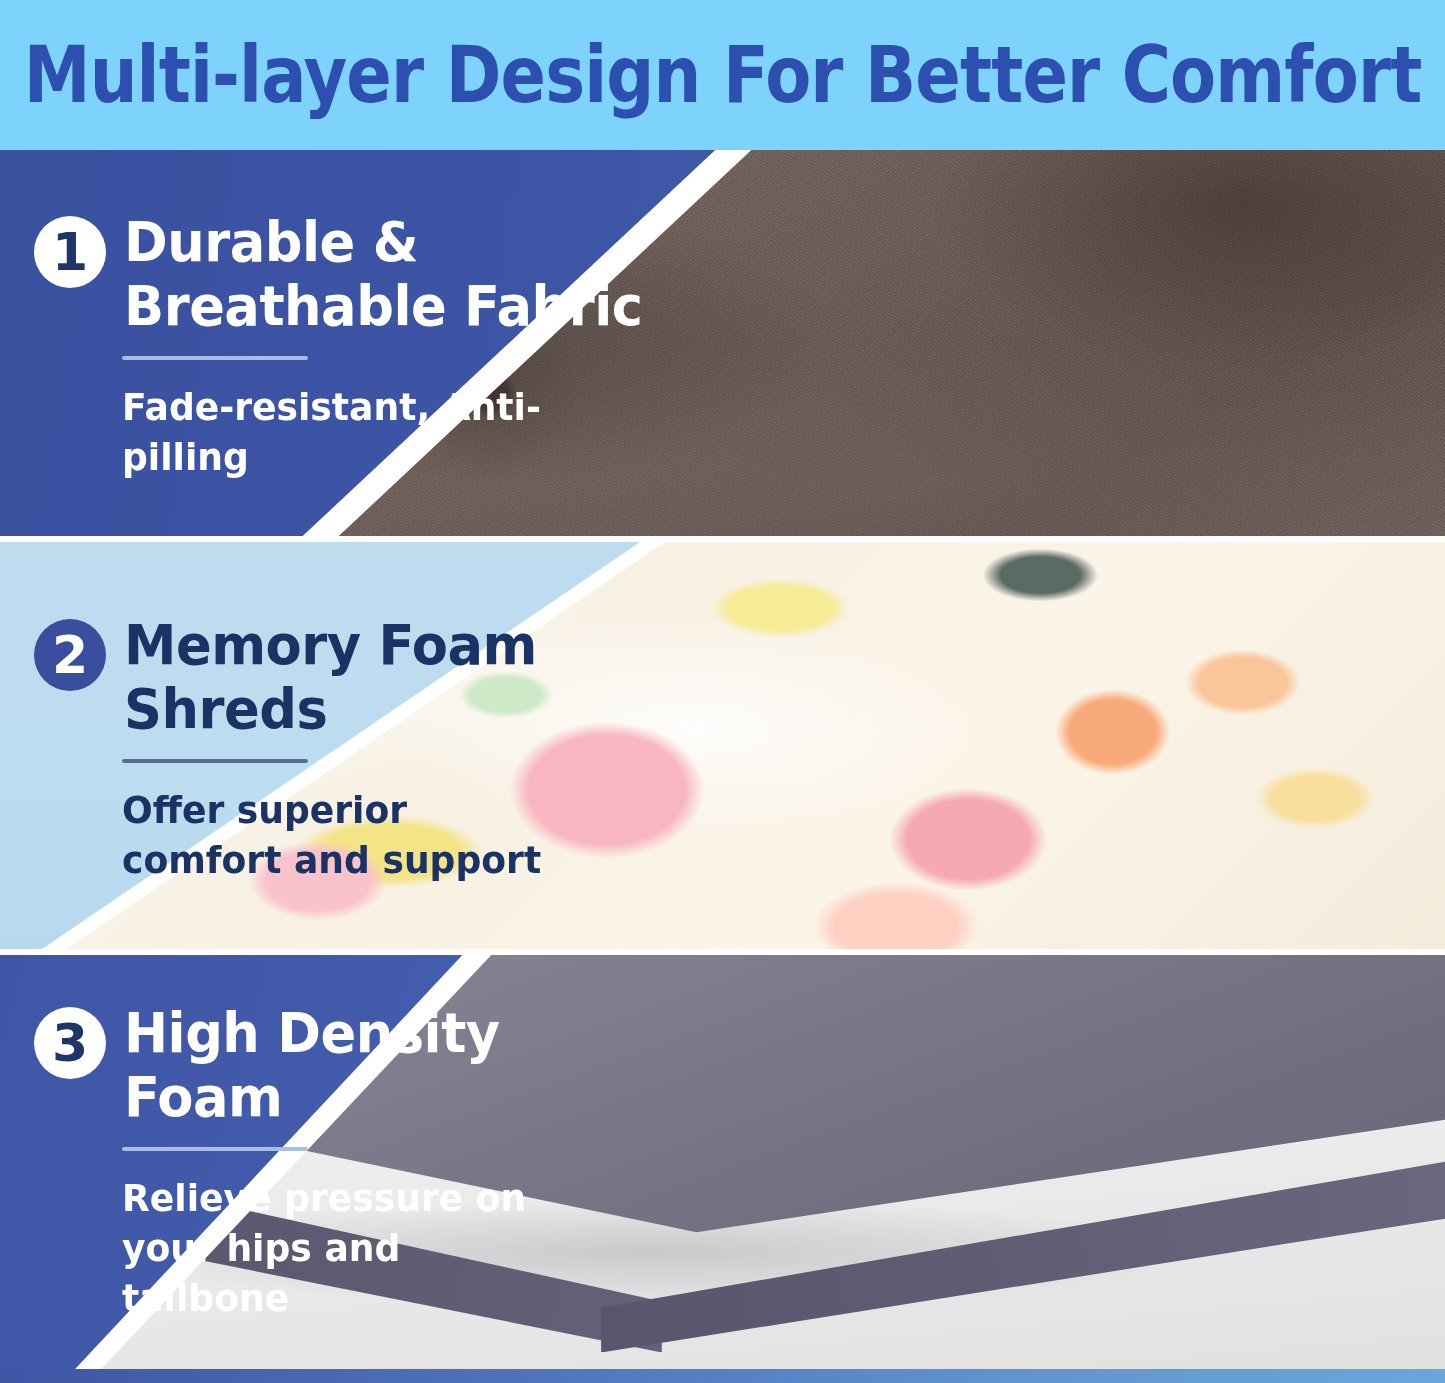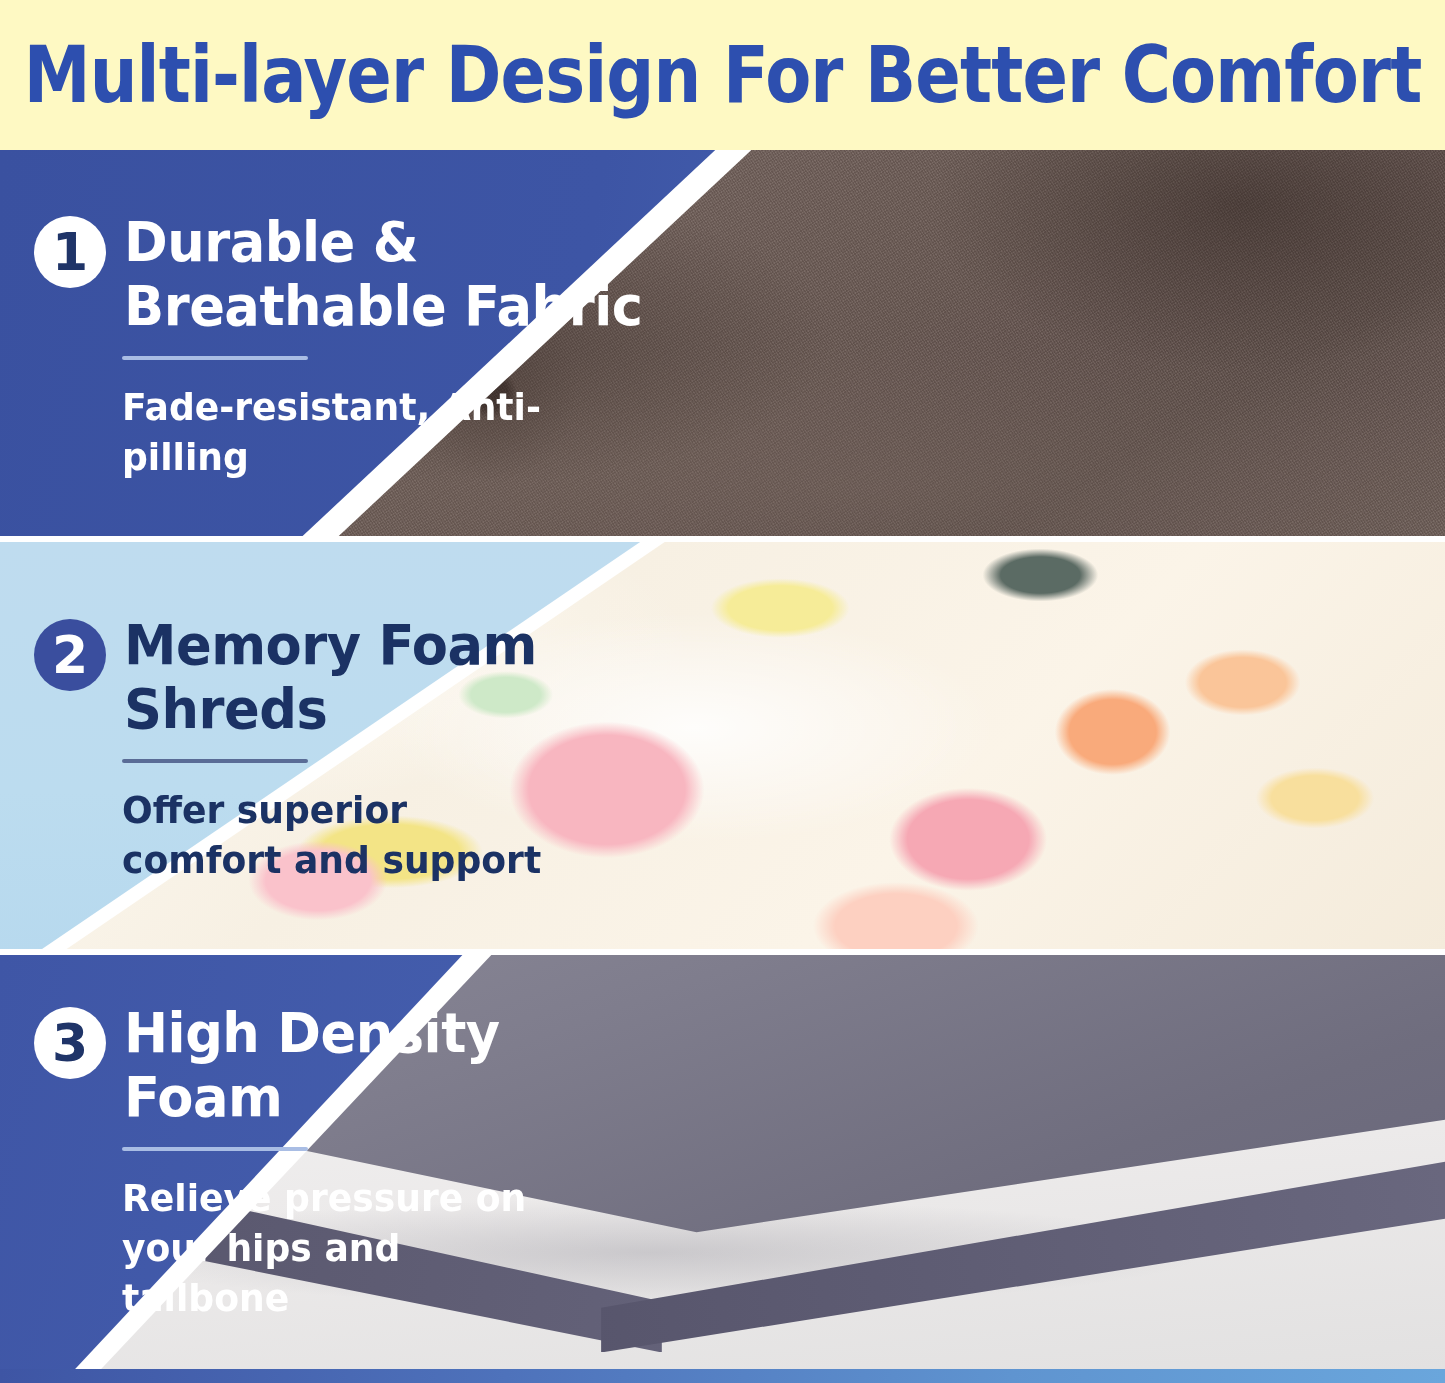--- a/index.html
+++ b/index.html
@@ -2,21 +2,21 @@
 <html><head>
 <meta charset="utf-8">
 <style>
   html,body{margin:0;padding:0;background:#fff;}
   body{width:1445px;height:1383px;overflow:hidden;
        font-family:"Liberation Sans","DejaVu Sans",sans-serif;}
 
   .canvas{position:relative;width:1445px;height:1383px;background:#ffffff;overflow:hidden;}
 
   
-  .header{position:absolute;left:0;top:0;width:1445px;height:150px;background:#fef9c3;
+  .header{position:absolute;left:0;top:0;width:1445px;height:150px;background:#7dd3fc;
           display:flex;align-items:center;justify-content:center;}
   .title{font-family:"DejaVu Sans","Liberation Sans",sans-serif;
          font-weight:bold;font-size:78px;line-height:88px;color:#2D4FAF;
          letter-spacing:-1px;white-space:nowrap;
          transform:scaleX(0.86);transform-origin:center center;}
 
   
   .panel{position:absolute;left:0;width:1445px;overflow:hidden;}
   .p1{top:150px;height:392px;}
   .p2{top:542px;height:413px;}

